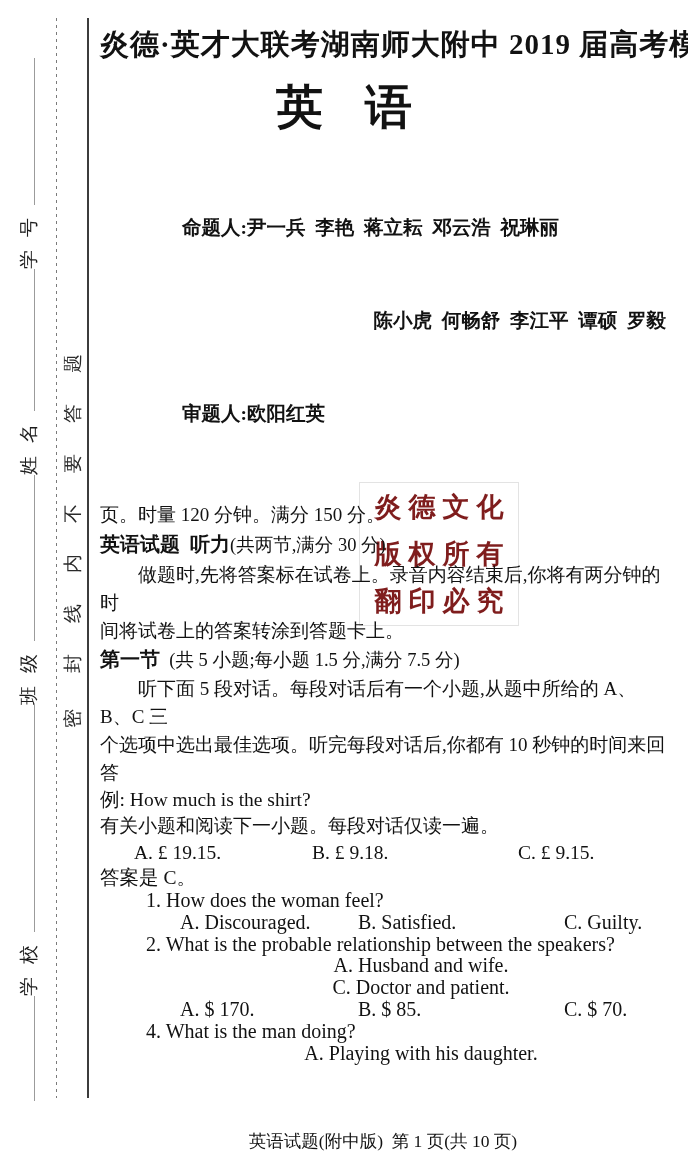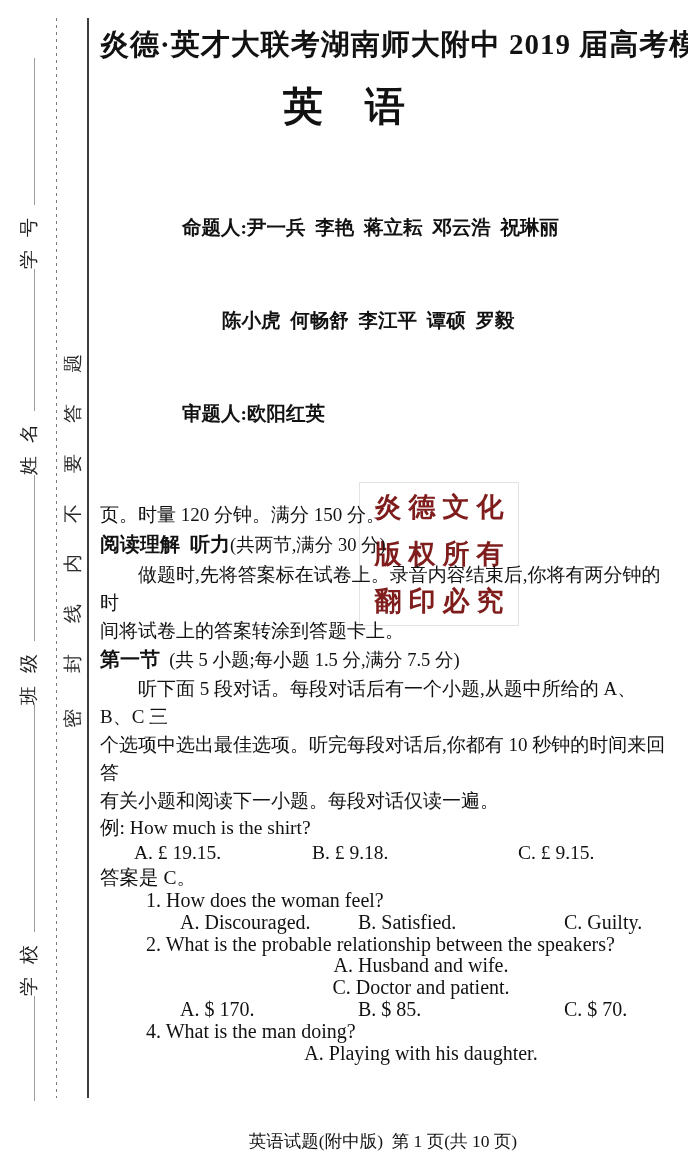--- a/index.html
+++ b/index.html
@@ -24,26 +24,26 @@
   .watermark{position:absolute;left:359px;top:482px;width:158px;height:142px;
       border:1px solid #e3e3e3;z-index:1;display:flex;flex-direction:column;
       justify-content:space-around;align-items:center;pointer-events:none;}
   .watermark .wl{font-size:27px;font-weight:700;color:#7f1d1d;letter-spacing:7px;
       padding-left:7px;line-height:30px;}
 
   
   .content{position:absolute;left:100px;top:24px;width:566px;z-index:2;}
   .exam-title{margin:0;font-size:29px;font-weight:700;text-align:center;
       line-height:40px;letter-spacing:1px;white-space:nowrap;}
-  .exam-subject{margin:20px 0 0;text-align:center;font-size:40px;font-weight:700;
+  .exam-subject{margin:20px 0 0;text-align:center;font-size:47px;font-weight:700;
       line-height:46px;}
   .exam-subject span{letter-spacing:42px;position:relative;left:-18px;}
   .names{margin-top:20px;font-weight:700;font-size:19.5px;line-height:31px;
       padding-left:82px;white-space:pre-wrap;}
-  .names .l2{padding-left:40px;}
+  .names .l2{padding-left:40px;text-align:right;}
   #lines{margin-top:10px;}
 
   .ln{white-space:pre-wrap;}
   .cn{font-size:19px;line-height:28px;}
   .cn.ind{text-indent:38px;}
   .en{font-size:20px;line-height:21.8px;margin-left:46px;}
   .mid{font-size:19.5px;line-height:25px;}
   .sub{padding-left:30px;text-align:center;}
   .head{line-height:28px;}
   .head .hb{font-size:20px;font-weight:700;}
@@ -79,28 +79,28 @@
   <main class="content">
     <h1 class="exam-title">炎德·英才大联考湖南师大附中 2019 届高考模拟卷(二)</h1>
     <h2 class="exam-subject"><span>英语</span></h2>
     <div class="names">
       <div>命题人:尹一兵  李艳  蒋立耘  邓云浩  祝琳丽</div>
       <div class="l2">陈小虎  何畅舒  李江平  谭硕  罗毅</div>
       <div>审题人:欧阳红英</div>
     </div>
     <div id="lines">
         <div class="ln cn">页。时量 120 分钟。满分 150 分。</div>
-        <div class="ln head" style="line-height: 30px;"><span class="hb">阅读理解  听力</span><span class="hk">(共两节,满分 30 分)</span></div>
+        <div class="ln head" style="line-height: 30px;"><span class="hb">英语试题  听力</span><span class="hk">(共两节,满分 30 分)</span></div>
         <div class="ln cn ind">做题时,先将答案标在试卷上。录音内容结束后,你将有两分钟的时</div>
         <div class="ln cn">间将试卷上的答案转涂到答题卡上。</div>
         <div class="ln head" style="line-height: 28px;"><span class="hb">第一节</span><span class="hk">  (共 5 小题;每小题 1.5 分,满分 7.5 分)</span></div>
         <div class="ln cn ind">听下面 5 段对话。每段对话后有一个小题,从题中所给的 A、B、C 三</div>
         <div class="ln cn">个选项中选出最佳选项。听完每段对话后,你都有 10 秒钟的时间来回答</div>
+        <div class="ln mid">例: How much is the shirt?</div>
         <div class="ln cn">有关小题和阅读下一小题。每段对话仅读一遍。</div>
-        <div class="ln mid">例: How much is the shirt?</div>
         <div class="ln opts mid"><span class="oa">A. £ 19.15.</span><span class="ob">B. £ 9.18.</span><span class="oc">C. £ 9.15.</span></div>
         <div class="ln mid">答案是 C。</div>
         <div class="ln en">1. How does the woman feel?</div>
         <div class="ln opts en"><span class="oa">A. Discouraged.</span><span class="ob">B. Satisfied.</span><span class="oc">C. Guilty.</span></div>
         <div class="ln en">2. What is the probable relationship between the speakers?</div>
         <div class="ln en sub">A. Husband and wife.</div>
         <div class="ln en sub">C. Doctor and patient.</div>
         <div class="ln opts en"><span class="oa">A. $ 170.</span><span class="ob">B. $ 85.</span><span class="oc">C. $ 70.</span></div>
         <div class="ln en">4. What is the man doing?</div>
         <div class="ln en sub">A. Playing with his daughter.</div>

